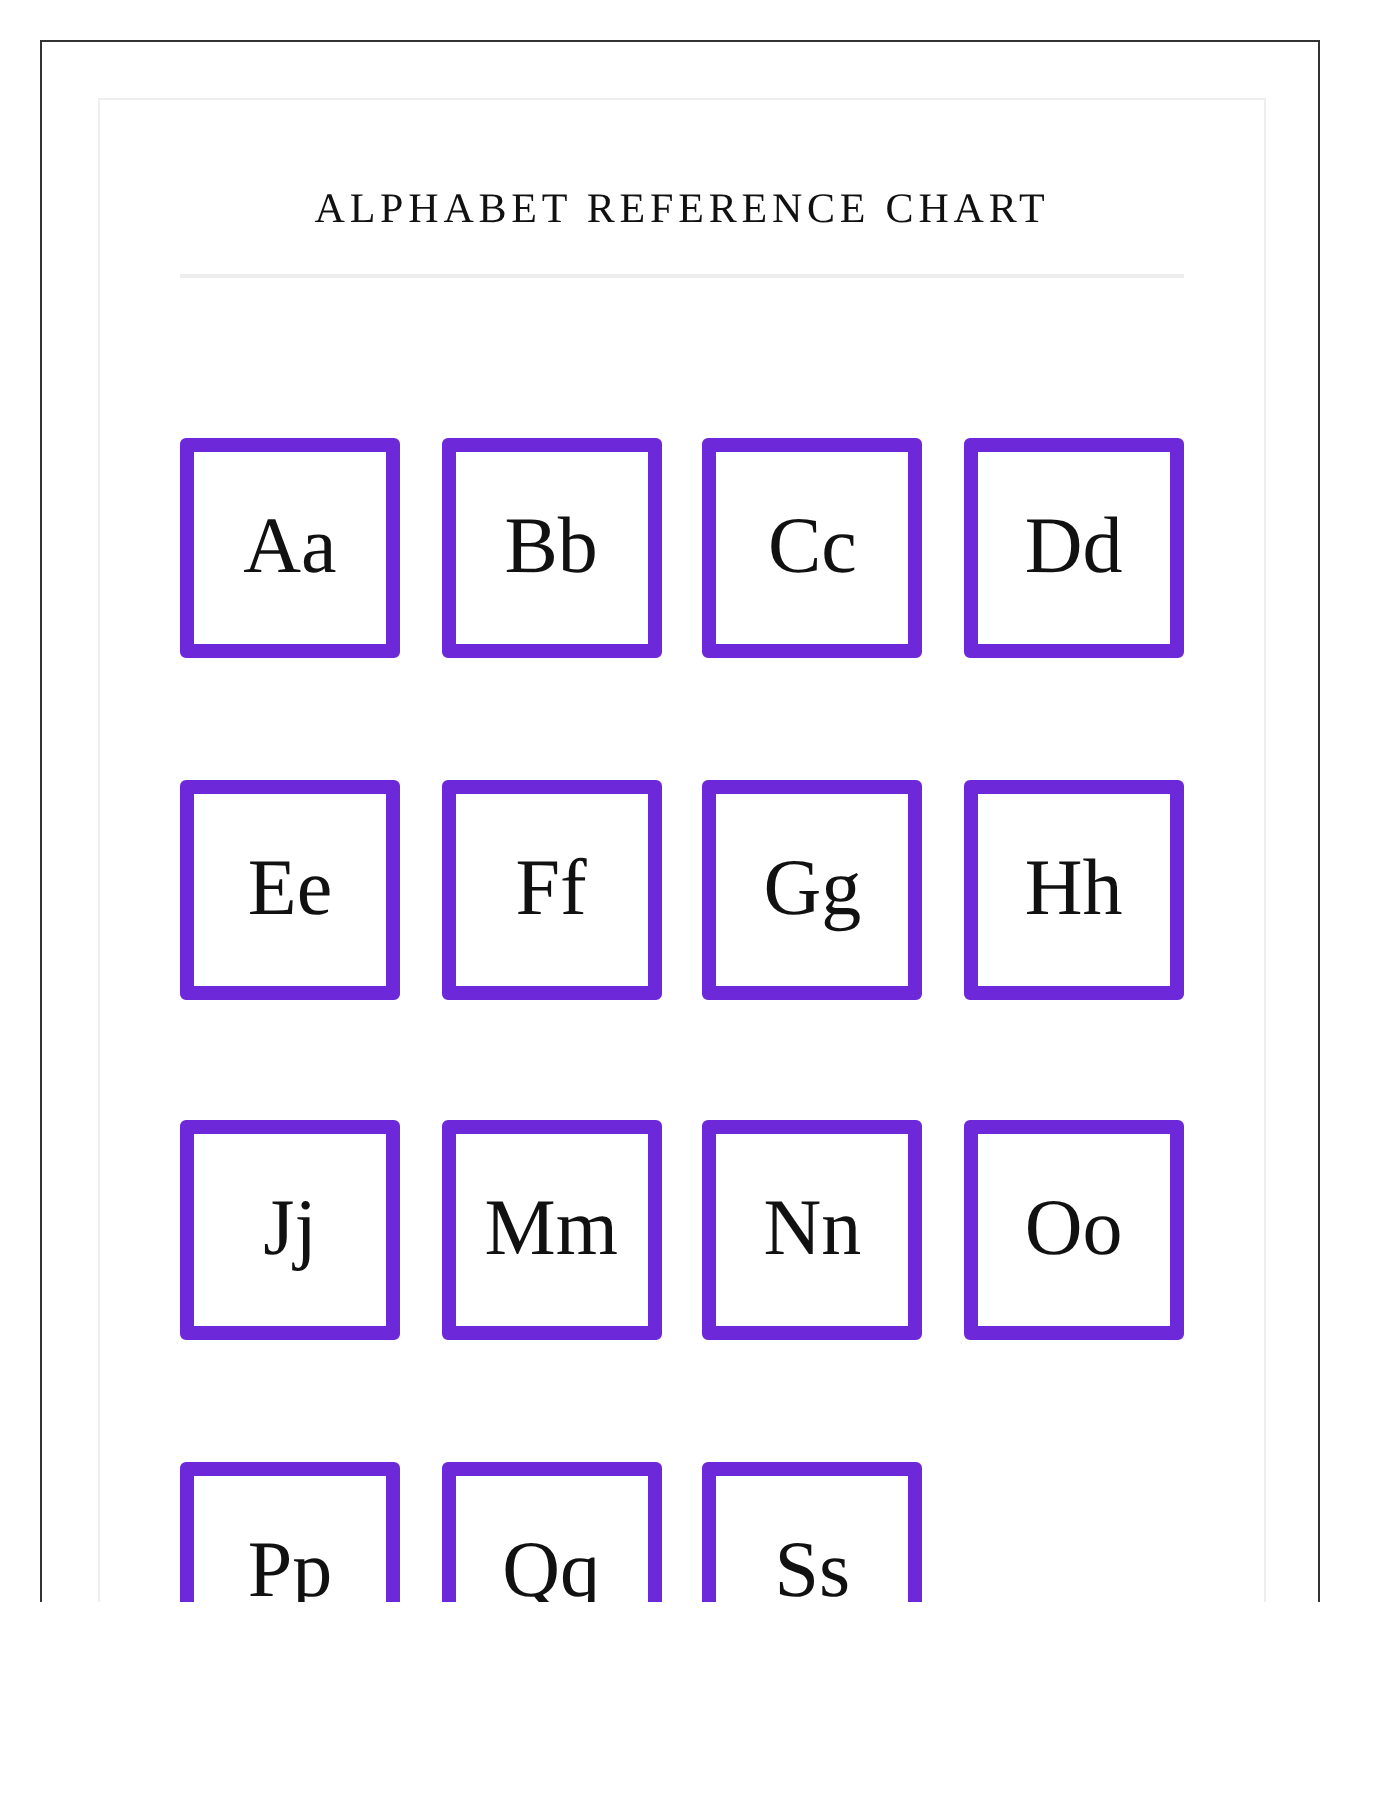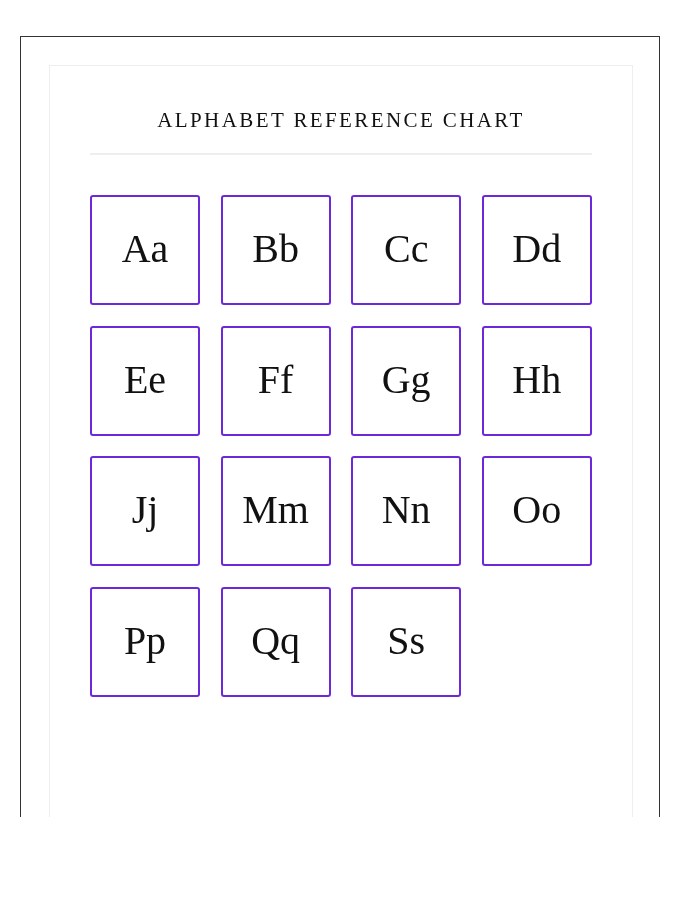--- a/index.html
+++ b/index.html
@@ -10,21 +10,21 @@
     body {
       width: 700px;
       height: 900px;
       position: relative;
       overflow: hidden;
       font-family: "Liberation Serif", "DejaVu Serif", serif;
     }
     .viewport {
       position: absolute;
       left: 0;
-      top: 16px;
+      top: 0;
       width: 700px;
       height: 801px;
       overflow: hidden;
     }
     .outer-frame {
       position: absolute;
       left: 20px;
       top: 20px;
       width: 640px;
       height: 900px;
@@ -70,26 +70,27 @@
       width: 502px;
       display: grid;
       grid-template-columns: repeat(4, 110px);
       column-gap: 20.6px;
       row-gap: 20.6px;
     }
     .card {
       width: 110px;
       height: 110px;
       box-sizing: border-box;
-      border: 2px solid #6d28d9;
+      border: 7px solid #6d28d9;
       border-radius: 3px;
       display: flex;
       align-items: center;
       justify-content: center;
       background: #ffffff;
+      margin-top: 40px;
     }
     .card-letter {
       font-size: 40px;
       color: #111111;
       line-height: 1;
       position: relative;
       top: -1px;
     }
   </style>
 </head>

